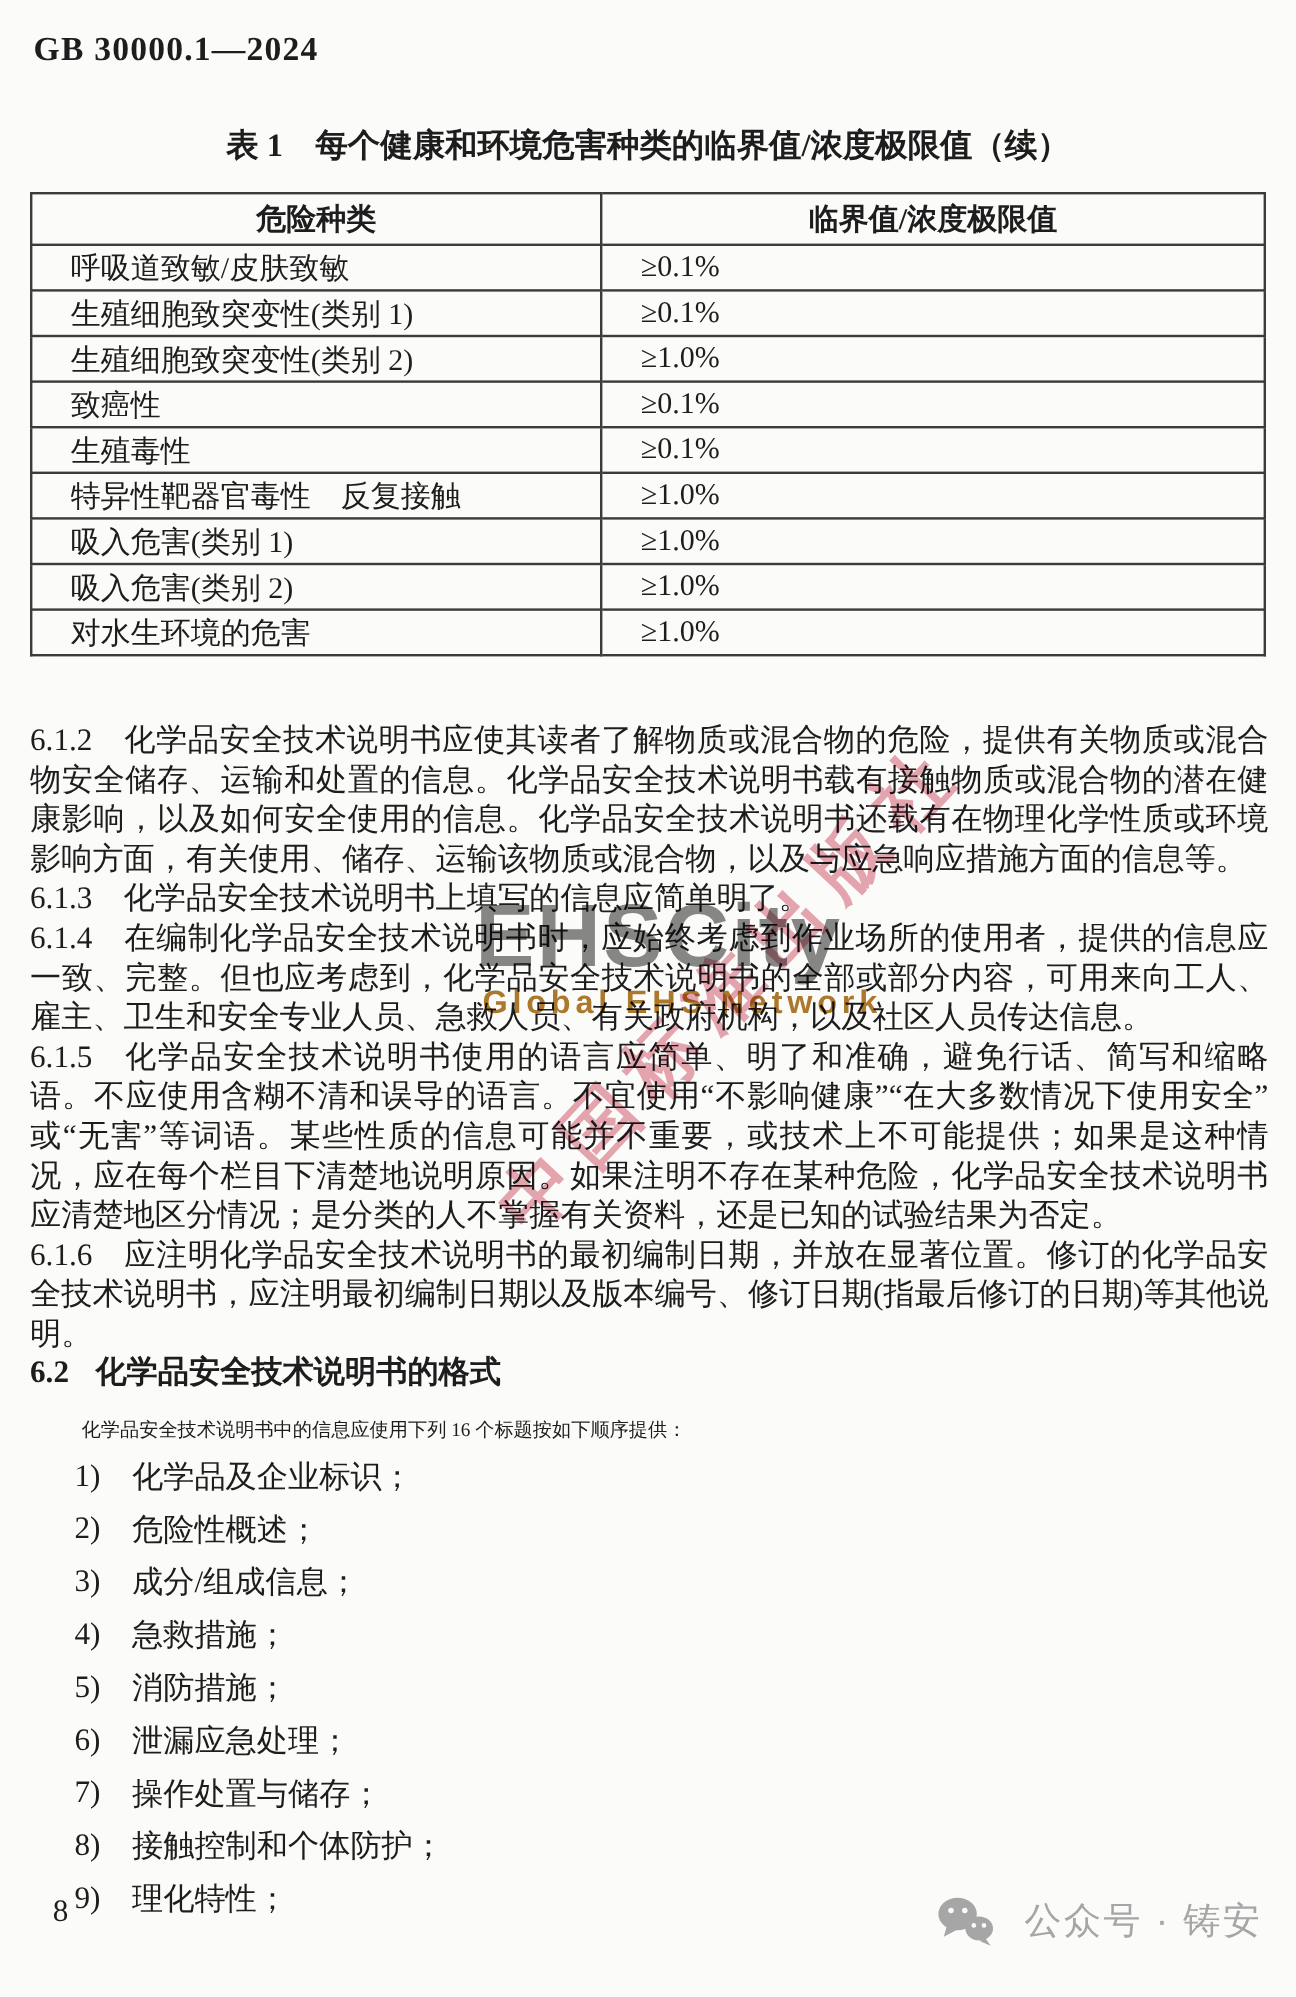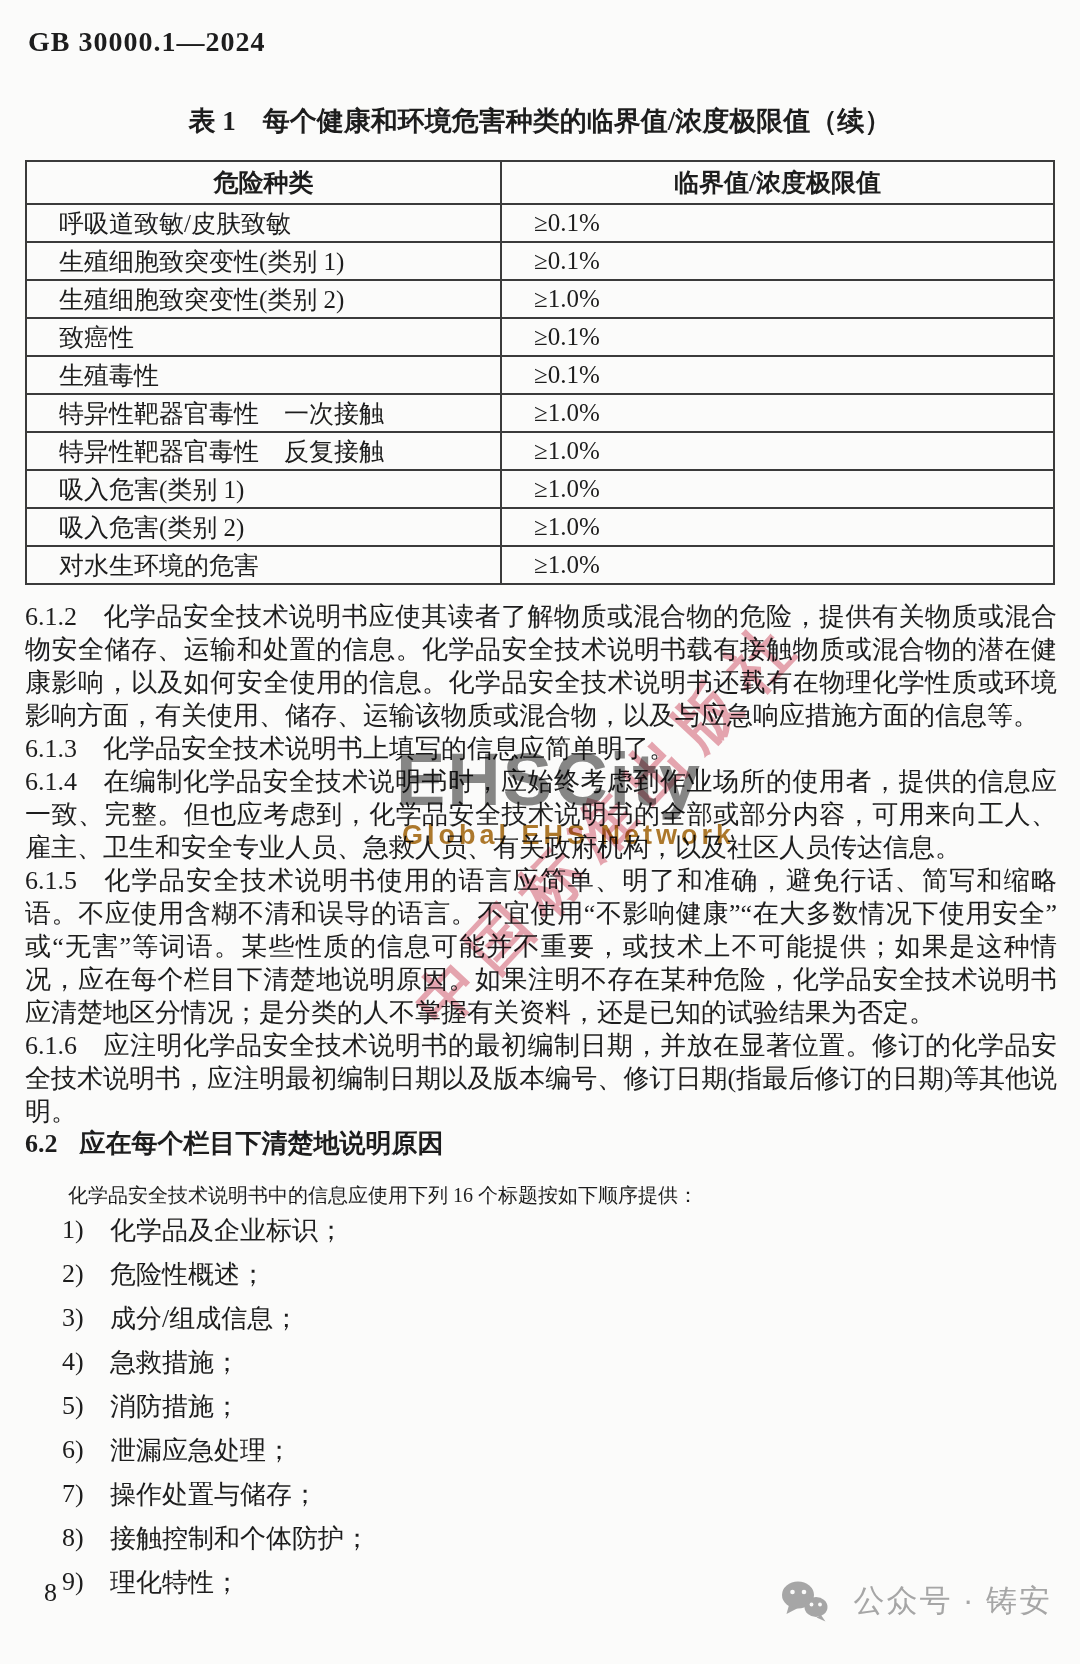--- a/index.html
+++ b/index.html
@@ -31,21 +31,21 @@
     position:absolute; left:25px; top:600px; width:1032px;
     font-size:26px; line-height:33px; text-align:justify; text-justify:inter-ideograph;
   }
   .clause { margin:0; }
   .clause-num { margin-right:26px; }
   .section-heading {
     position:absolute; left:25px; top:1126px; font-size:26px; font-weight:bold;
   }
   .section-num { margin-right:22px; }
   .list-intro {
-    position:absolute; left:68px; top:1182px; font-size:20px;
+    position:absolute; left:68px; top:1182px; font-size:16px;
   }
   .sds-list { position:absolute; left:62px; top:1208px; font-size:26px; }
   .sds-item { height:44px; display:flex; align-items:center; }
   .sds-num { width:48px; flex:0 0 48px; }
   .footer-page { position:absolute; left:44px; top:1578px; font-size:26px; }
   .footer-wechat {
     position:absolute; right:28px; top:1580px;
     display:flex; align-items:center; gap:23px;
     font-size:31px; letter-spacing:2px;
     font-family:"Liberation Sans","DejaVu Sans",sans-serif;
@@ -98,24 +98,20 @@
       </tr>
       <tr>
         <td>致癌性</td>
         <td>≥0.1%</td>
       </tr>
       <tr>
         <td>生殖毒性</td>
         <td>≥0.1%</td>
       </tr>
       <tr>
-        <td>特异性靶器官毒性　一次接触</td>
-        <td>≥1.0%</td>
-      </tr>
-      <tr>
         <td>特异性靶器官毒性　反复接触</td>
         <td>≥1.0%</td>
       </tr>
       <tr>
         <td>吸入危害(类别 1)</td>
         <td>≥1.0%</td>
       </tr>
       <tr>
         <td>吸入危害(类别 2)</td>
         <td>≥1.0%</td>
@@ -129,21 +125,21 @@
 
 <div class="clauses" id="clauses">
     <p class="clause"><span class="clause-num">6.1.2</span><span>化学品安全技术说明书应使其读者了解物质或混合物的危险，提供有关物质或混合物安全储存、运输和处置的信息。化学品安全技术说明书载有接触物质或混合物的潜在健康影响，以及如何安全使用的信息。化学品安全技术说明书还载有在物理化学性质或环境影响方面，有关使用、储存、运输该物质或混合物，以及与应急响应措施方面的信息等。</span></p>
     <p class="clause"><span class="clause-num">6.1.3</span><span>化学品安全技术说明书上填写的信息应简单明了。</span></p>
     <p class="clause"><span class="clause-num">6.1.4</span><span>在编制化学品安全技术说明书时，应始终考虑到作业场所的使用者，提供的信息应一致、完整。但也应考虑到，化学品安全技术说明书的全部或部分内容，可用来向工人、雇主、卫生和安全专业人员、急救人员、有关政府机构，以及社区人员传达信息。</span></p>
     <p class="clause"><span class="clause-num">6.1.5</span><span>化学品安全技术说明书使用的语言应简单、明了和准确，避免行话、简写和缩略语。不应使用含糊不清和误导的语言。不宜使用“不影响健康”“在大多数情况下使用安全”或“无害”等词语。某些性质的信息可能并不重要，或技术上不可能提供；如果是这种情况，应在每个栏目下清楚地说明原因。如果注明不存在某种危险，化学品安全技术说明书应清楚地区分情况；是分类的人不掌握有关资料，还是已知的试验结果为否定。</span></p>
     <p class="clause"><span class="clause-num">6.1.6</span><span>应注明化学品安全技术说明书的最初编制日期，并放在显著位置。修订的化学品安全技术说明书，应注明最初编制日期以及版本编号、修订日期(指最后修订的日期)等其他说明。</span></p>
   </div>
 
 <div class="section-heading">
-  <span class="section-num">6.2</span><span>应在每个栏目下清楚地说明原因</span>
+  <span class="section-num">6.2</span><span>化学品安全技术说明书的格式</span>
 </div>
 <div class="list-intro">化学品安全技术说明书中的信息应使用下列 16 个标题按如下顺序提供：</div>
 
 <div class="sds-list" id="sds-list">
     <div class="sds-item">
       <span class="sds-num">1)</span>
       <span>化学品及企业标识；</span>
     </div>
     <div class="sds-item">
       <span class="sds-num">2)</span>

